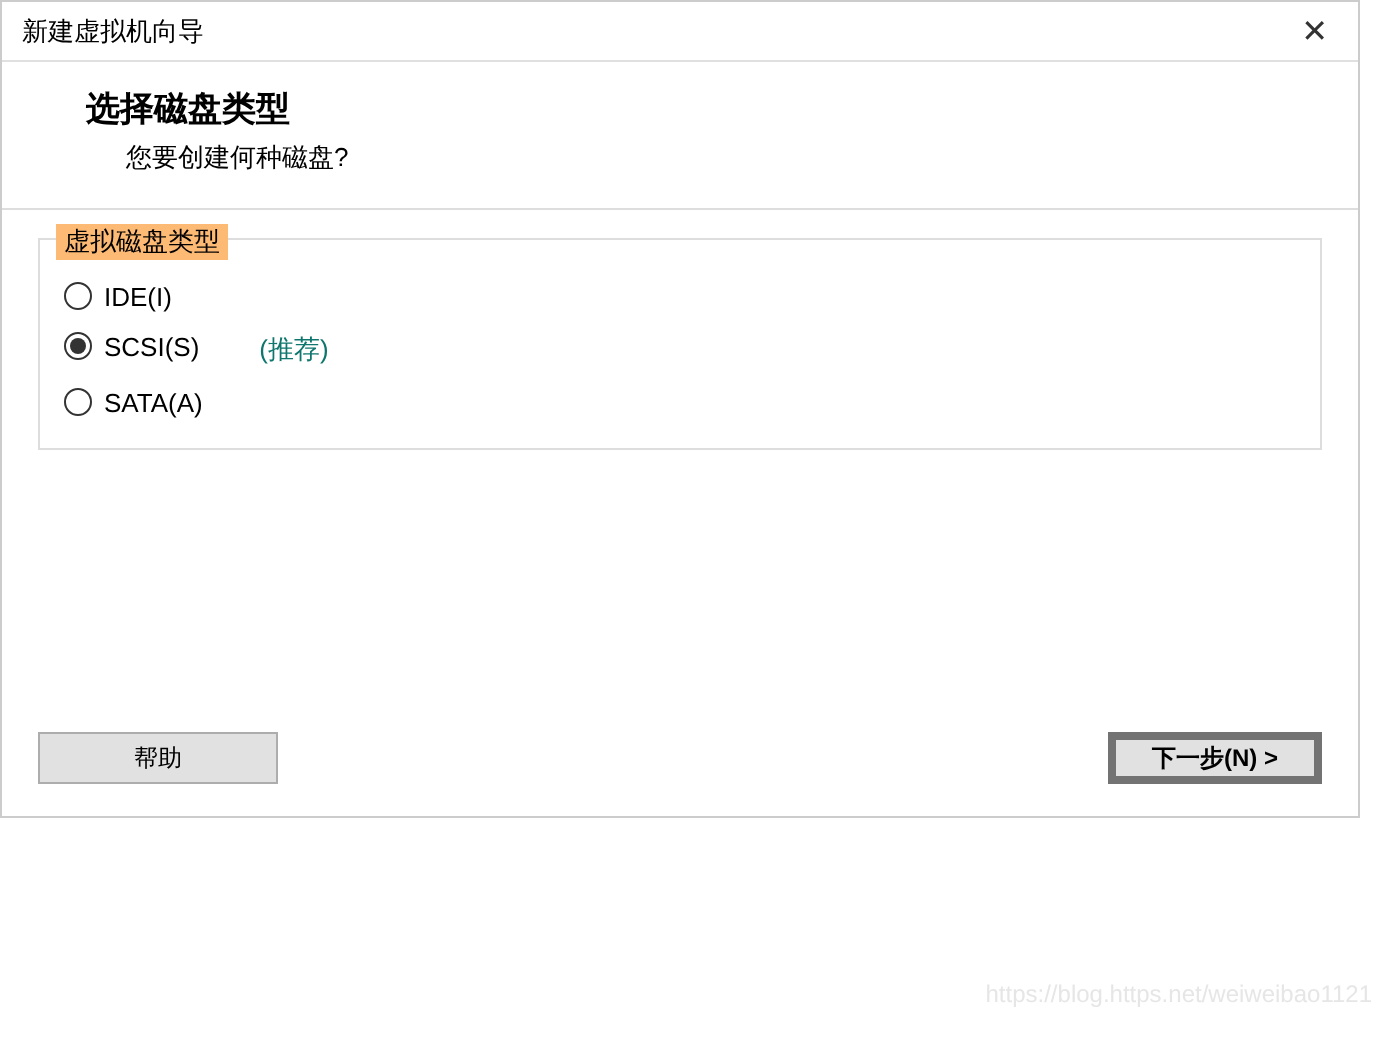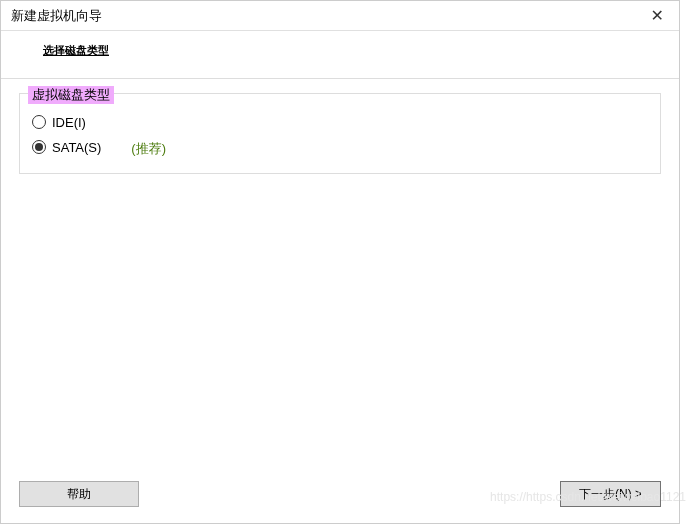--- a/index.html
+++ b/index.html
@@ -10,21 +10,21 @@
     body {
       font-family: "Microsoft YaHei", "SimSun", sans-serif;
       font-size: 13px;
       background: #fff;
       width: 696px;
       height: 524px;
       overflow: hidden;
     }
     .dialog {
       width: 680px;
-      height: 524px;
+      height: 409px;
       background: #fff;
       border: 1px solid #ccc;
       display: flex;
       flex-direction: column;
     }
     .titlebar {
       height: 30px;
       display: flex;
       align-items: center;
       justify-content: space-between;
@@ -41,42 +41,41 @@
       cursor: pointer;
       padding: 0 5px;
       color: #333;
     }
     .header-area {
       padding: 12px 20px 16px 42px;
       border-bottom: 1px solid #ddd;
     }
     .header-title {
       font-weight: bold;
-      font-size: 11px;
+      font-size: 17px;
       margin-bottom: 4px;
-      text-decoration: underline;
     }
     .header-subtitle {
       font-size: 13px;
       padding-left: 20px;
     }
     .content-area {
       flex: 1;
       padding: 14px 18px;
     }
     .groupbox {
       border: 1px solid #ddd;
       padding: 6px 12px 10px 12px;
       position: relative;
     }
     .groupbox-legend {
       position: relative;
       top: -14px;
       left: -4px;
-      background: #f0abfc;
+      background: #fdba74;
       padding: 0 4px;
       font-size: 13px;
       display: inline-block;
     }
     .radio-list {
       margin-top: -8px;
     }
     .radio-item {
       display: flex;
       align-items: flex-start;
@@ -98,21 +97,21 @@
       content: "";
       width: 8px;
       height: 8px;
       border-radius: 50%;
       background: #333;
     }
     .radio-label {
       margin-right: 30px;
     }
     .radio-hint {
-      color: #4d7c0f;
+      color: #0f766e;
     }
     .button-bar {
       padding: 12px 18px 16px 18px;
       display: flex;
       align-items: center;
     }
     .btn {
       height: 26px;
       padding: 0 18px;
       font-size: 12px;
@@ -122,21 +121,22 @@
       cursor: pointer;
       display: flex;
       align-items: center;
       justify-content: center;
       min-width: 90px;
     }
     .btn-help {
       min-width: 120px;
     }
     .btn-default {
-      border: 1px solid #737373;
+      border: 4px solid #737373;
+      font-weight: bold;
     }
     .spacer {
       flex: 1;
     }
     .btn + .btn {
       margin-left: 8px;
     }
     .watermark {
       position: absolute;
       right: 10px;
@@ -151,40 +151,46 @@
 <body>
 
 <div class="dialog">
   <div class="titlebar">
     <span class="titlebar-text">新建虚拟机向导</span>
     <span class="close-btn">✕</span>
   </div>
 
   <div class="header-area">
     <div class="header-title">选择磁盘类型</div>
+    <div class="header-subtitle">您要创建何种磁盘?</div>
   </div>
 
   <div class="content-area">
     <div class="groupbox">
       <span class="groupbox-legend">虚拟磁盘类型</span>
       <div class="radio-list">
         <div class="radio-item">
           <span class="radio-circle"></span>
           <span class="radio-label">IDE(I)</span>
           <span class="radio-hint"></span>
         </div>
         <div class="radio-item">
           <span class="radio-circle selected"></span>
-          <span class="radio-label">SATA(S)</span>
+          <span class="radio-label">SCSI(S)</span>
           <span class="radio-hint">(推荐)</span>
+        </div>
+        <div class="radio-item">
+          <span class="radio-circle"></span>
+          <span class="radio-label">SATA(A)</span>
+          <span class="radio-hint"></span>
         </div>
       </div>
     </div>
   </div>
 
   <div class="button-bar">
     <button class="btn btn-help">帮助</button>
     <div class="spacer"></div>
     <button class="btn btn-default">下一步(N) &gt;</button>
   </div>
 </div>
 
-<div class="watermark">https://https.csdn.net/weiweibao1121</div>
+<div class="watermark">https://blog.https.net/weiweibao1121</div>
 
 </body></html>

